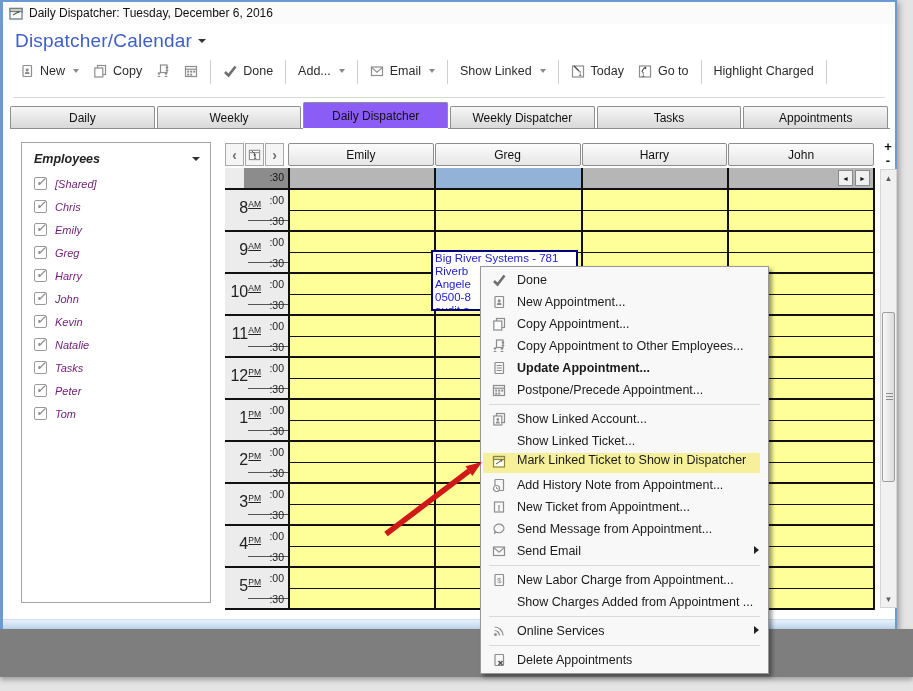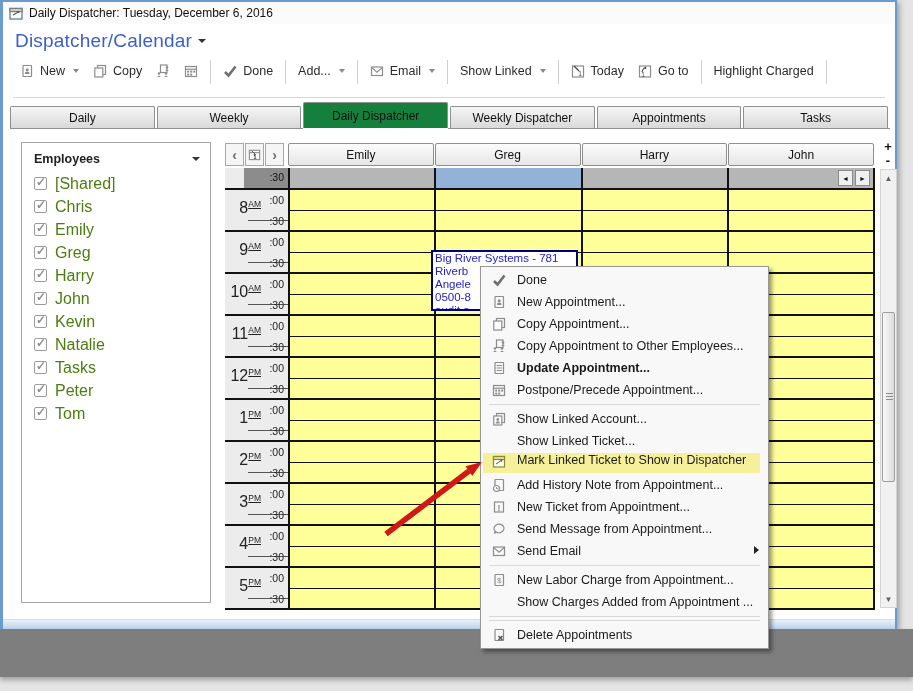--- a/index.html
+++ b/index.html
@@ -22,30 +22,30 @@
   .toolbar { position:absolute; left:10px; top:58px; right:10px; height:38px; display:flex; align-items:flex-start; border-bottom:1px solid #d7d7d7; }
   .tb-btn { display:inline-flex; align-items:center; gap:6px; padding:4px 7px; font-size:12.5px; color:#2b2b2b; border-radius:2px; cursor:default; }
   .tb-sep { width:1px; height:24px; background:#cfcfcf; margin:0 5px; }
   .tb-caret { display:inline-block; width:0; height:0; border-left:3.5px solid transparent; border-right:3.5px solid transparent; border-top:4px solid #8a8a8a; margin-left:2px; }
   .icon { display:inline-flex; align-items:center; justify-content:center; }
 
   
   .tabbar { position:absolute; left:7px; top:104px; right:5px; height:23px; display:flex; border-bottom:1px solid #8f8f8f; }
   .tab { flex:1; margin-right:2px; display:flex; align-items:center; justify-content:center; font-size:12px; color:#111;
          background:linear-gradient(#f6f6f6,#d9d9d9); border:1px solid #8f8f8f; border-bottom:none; border-radius:2px 2px 0 0; position:relative; }
-  .tab.active { background:#15803d; margin-top:-4px; z-index:2; box-shadow:0 1px 0 #ffffff; }
-
-  
-  .sidebar { position:absolute; left:18px; top:140px; width:190px; height:461px; background:#fff; border:1px solid #a5a5a5; }
+  .tab.active { background:#8b5cf6; margin-top:-4px; z-index:2; box-shadow:0 1px 0 #ffffff; }
+
+  
+  .sidebar { position:absolute; left:18px; top:140px; width:190px; height:461px; background:#fff; border:1px solid #a5a5a5;font-style:italic; }
   .sidebar-header { display:flex; align-items:center; justify-content:space-between; padding:9px 10px 6px 12px; }
   .sidebar-header .hdr { font-size:12.5px; font-weight:bold; color:#222; }
   .emp-row { display:flex; align-items:center; gap:8px; height:23px; padding-left:12px; }
   .checkbox { width:13px; height:13px; border:1px solid #9b9b9b; border-radius:2px; background:#fff; position:relative; flex:0 0 13px; }
   .checkbox::after { content:"\2713"; position:absolute; left:1px; top:-3px; font-size:12px; font-weight:bold; color:#8f8f8f; }
-  .emp-label { font-size:16px; color:#4d7c0f;text-align:right; }
+  .emp-label { font-size:11px; color:#701a75;text-align:right; }
 
   
   .cal { position:absolute; left:222px; top:140px; width:650px; }
   .cal-header { display:flex; height:26px; }
   .nav-group { width:63px; display:flex; gap:1px; padding-top:1px; }
   .nav-btn { width:19px; height:23px; background:#f5f5f5; border:1px solid #a8a8a8; display:flex; align-items:center; justify-content:center;
              font-size:14px; color:#6e6e6e; font-weight:bold; }
   .col-hdr { flex:1; height:23px; margin:1px 1px 0 0; background:linear-gradient(#fcfcfc,#e6e6e6); border:1px solid #8e8e8e; border-radius:2px;
              display:flex; align-items:center; justify-content:center; font-size:12px; color:#111; }
   .grid-body { border-bottom:2px solid #111; }
@@ -226,22 +226,22 @@
           <span>Highlight Charged</span>
         </div>
         <div class="tb-sep"></div>
       </div>
 
     <div class="tabbar" id="tabbar">
         <div class="tab">Daily</div>
         <div class="tab">Weekly</div>
         <div class="tab active">Daily Dispatcher</div>
         <div class="tab">Weekly Dispatcher</div>
+        <div class="tab">Tasks</div>
         <div class="tab">Appointments</div>
-        <div class="tab">Tasks</div>
       </div>
 
     <div class="sidebar">
       <div class="sidebar-header">
         <span class="hdr">Employees</span>
         <span class="caret"></span>
       </div>
       <div id="emp-list">
           <div class="emp-row">
             <span class="checkbox"></span>
@@ -727,20 +727,30 @@
             <text x="7.2" y="10" font-size="8" fill="#8d8d8d" text-anchor="middle">$</text>
           </svg>
         </span>
         <span>New Labor Charge from Appointment...</span>
       </div>
       <div class="ctx-item">
         <span class="mi-icon"></span>
         <span>Show Charges Added from Appointment ...</span>
       </div>
       <div class="ctx-sep"></div>
+      <div class="ctx-item">
+        <span class="mi-icon">
+          <svg width="14" height="14" viewBox="0 0 14 14">
+            <path d="M2.5 6.5 a5 5 0 0 1 5 5 M2.5 3 a8.5 8.5 0 0 1 8.5 8.5" stroke="#8d8d8d" stroke-width="1.2" fill="none"></path>
+            <circle cx="3.5" cy="10.5" r="1.5" fill="#8d8d8d"></circle>
+          </svg>
+        </span>
+        <span>Online Services</span>
+        <span class="ctx-arrow"></span>
+      </div>
       <div class="ctx-sep"></div>
       <div class="ctx-item">
         <span class="mi-icon">
           <svg width="14" height="14" viewBox="0 0 14 14">
             <rect x="3" y="1.5" width="8.5" height="11" rx="0.5" stroke="#8d8d8d" stroke-width="1.2" fill="none"></rect>
             <path d="M6.5 8 L10.5 12 M10.5 8 L6.5 12" stroke="#555" stroke-width="1.6"></path>
           </svg>
         </span>
         <span>Delete Appointments</span>
       </div>

